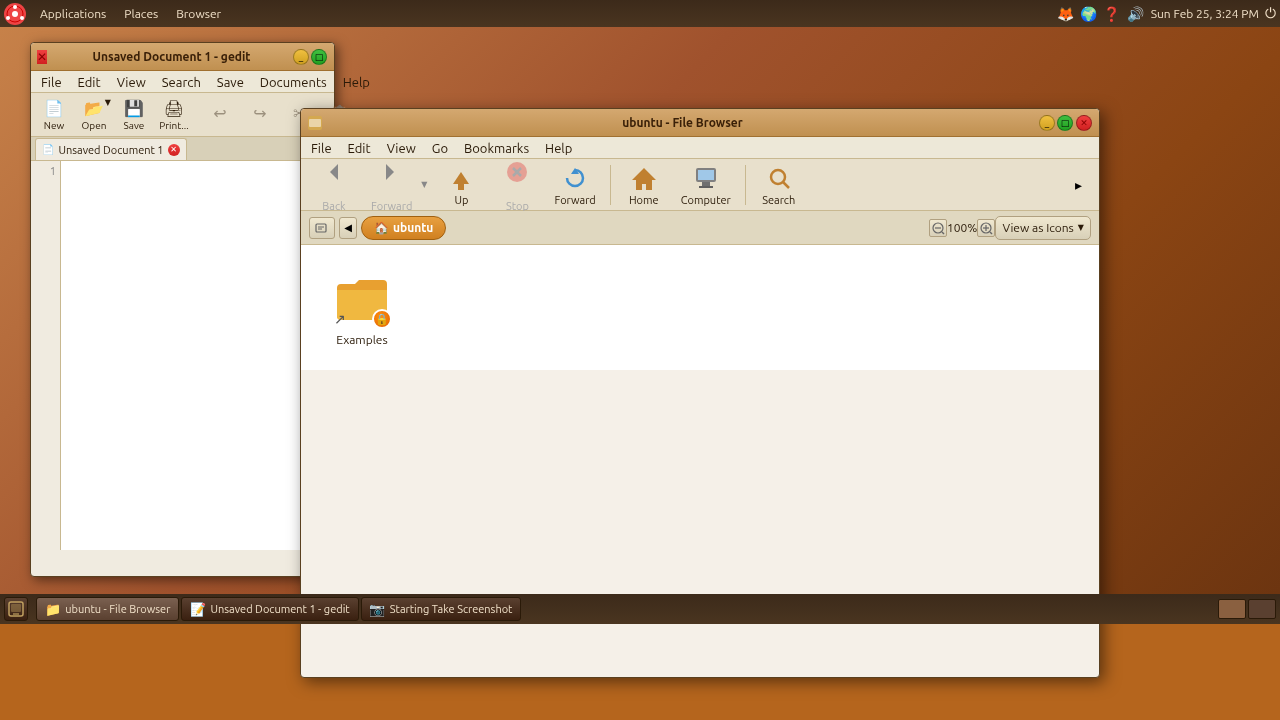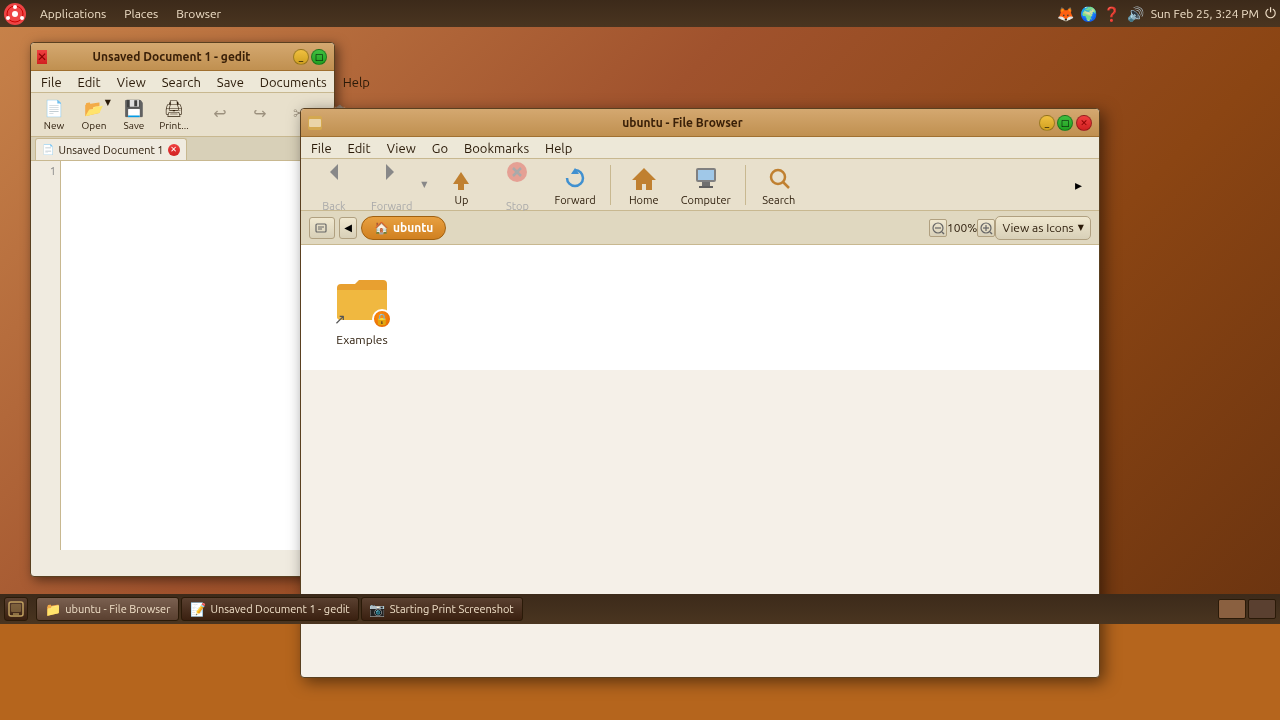--- a/index.html
+++ b/index.html
@@ -750,21 +750,21 @@
       <span>ubuntu - File Browser</span>
     </div>
 
     <div class="taskbar-btn">
       <span style="font-size:13px;">📝</span>
       <span>Unsaved Document 1 - gedit</span>
     </div>
 
     <div class="taskbar-btn">
       <span style="font-size:13px;">📷</span>
-      <span>Starting Print Screenshot</span>
+      <span>Starting Take Screenshot</span>
     </div>
 
     <div class="taskbar-spacer"></div>
 
     <div class="taskbar-right">
       <div class="workspace-switcher">
         <div class="workspace-btn active"></div>
         <div class="workspace-btn"></div>
       </div>
     </div>

